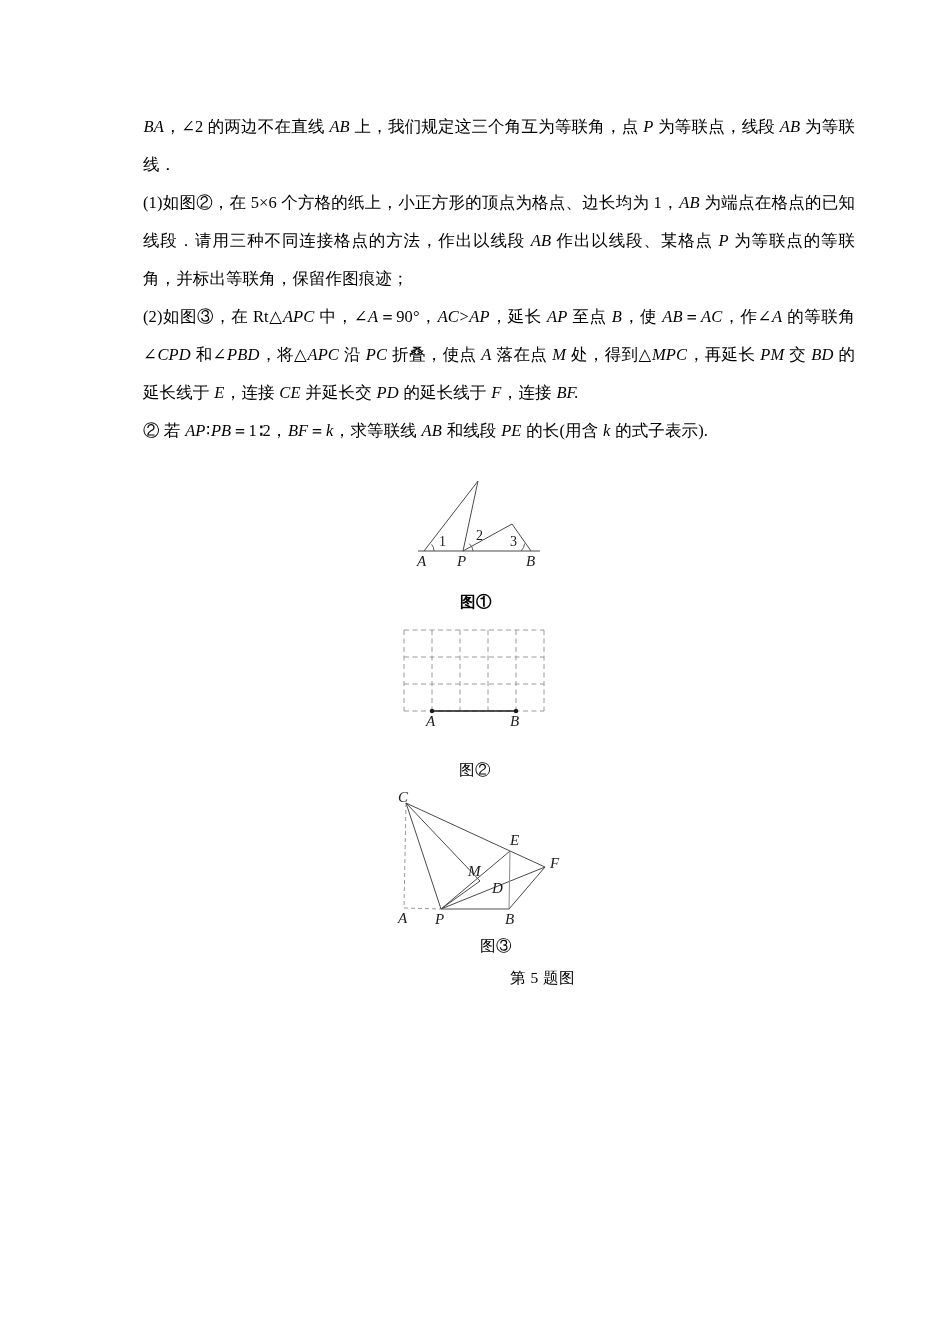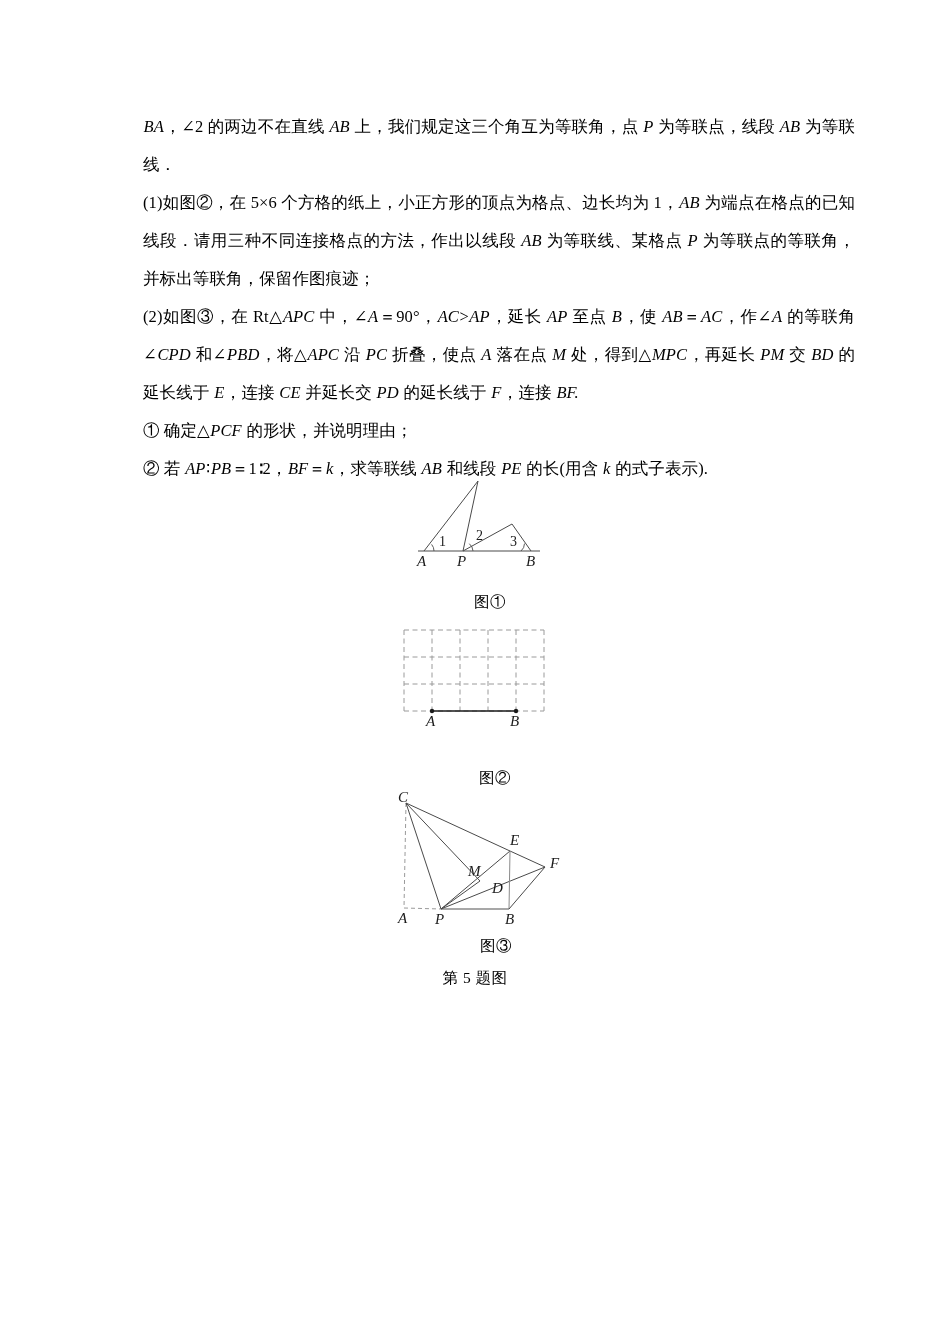--- a/index.html
+++ b/index.html
@@ -53,21 +53,21 @@
   .fig-caption {
     position: absolute;
     font-size: 15.5px;
     text-align: center;
     width: 200px;
     letter-spacing: 0.5px;
   }
   .prob-caption {
     position: absolute;
     font-size: 15.5px;
-    text-align: center;
+    text-align: right;
     width: 200px;
     letter-spacing: 0.5px;
   }
   svg { display: block; overflow: visible; }
   .lbl {
     font-family: "Liberation Serif", "DejaVu Serif", serif;
     font-style: italic;
     font-size: 15px;
     fill: #1a1a1a;
   }
@@ -78,23 +78,22 @@
     fill: #1a1a1a;
   }
 </style>
 </head>
 <body>
 
 <div id="page">
 
   <div class="text-block">
     <div class="para"><span class="it">BA</span><span class="up">，∠2 的两边不在直线 </span><span class="it">AB</span><span class="up"> 上，我们规定这三个角互为等联角，点 </span><span class="it">P</span><span class="up"> 为等联点，线段 </span><span class="it">AB</span><span class="up"> 为等联线．</span></div>
-    <div class="para"><span class="up">(1)如图②，在 5×6 个方格的纸上，小正方形的顶点为格点、边长均为 1，</span><span class="it">AB</span><span class="up"> 为端点在格点的已知线段．请用三种不同连接格点的方法，作出以线段 </span><span class="it">AB</span><span class="up"> 为等联线、某格点 </span><span class="it">P</span><span class="up"> 为等联点的等联角，并标出等联角，保留作图痕迹；</span></div>
+    <div class="para"><span class="up">(1)如图②，在 5×6 个方格的纸上，小正方形的顶点为格点、边长均为 1，</span><span class="it">AB</span><span class="up"> 为端点在格点的已知线段．请用三种不同连接格点的方法，作出以线段 </span><span class="it">AB</span><span class="up"> 作出以线段、某格点 </span><span class="it">P</span><span class="up"> 为等联点的等联角，并标出等联角，保留作图痕迹；</span></div>
     <div class="para"><span class="up">(2)如图③，在 Rt△</span><span class="it">APC</span><span class="up"> 中，∠</span><span class="it">A</span><span class="up">＝90°，</span><span class="it">AC</span><span class="up">&gt;</span><span class="it">AP</span><span class="up">，延长 </span><span class="it">AP</span><span class="up"> 至点 </span><span class="it">B</span><span class="up">，使 </span><span class="it">AB</span><span class="up">＝</span><span class="it">AC</span><span class="up">，作∠</span><span class="it">A</span><span class="up"> 的等联角∠</span><span class="it">CPD</span><span class="up"> 和∠</span><span class="it">PBD</span><span class="up">，将△</span><span class="it">APC</span><span class="up"> 沿 </span><span class="it">PC</span><span class="up"> 折叠，使点 </span><span class="it">A</span><span class="up"> 落在点 </span><span class="it">M</span><span class="up"> 处，得到△</span><span class="it">MPC</span><span class="up">，再延长 </span><span class="it">PM</span><span class="up"> 交 </span><span class="it">BD</span><span class="up"> 的延长线于 </span><span class="it">E</span><span class="up">，连接 </span><span class="it">CE</span><span class="up"> 并延长交 </span><span class="it">PD</span><span class="up"> 的延长线于 </span><span class="it">F</span><span class="up">，连接 </span><span class="it">BF.</span></div>
-    <div class="para"><span class="up">① 确定△</span><span class="it">PCF</span><span class="up"> 的形状，并说明理由；</span></div>
     <div class="para"><span class="up">② 若 </span><span class="it">AP</span><span class="up">∶</span><span class="it">PB</span><span class="up">＝1∶2，</span><span class="it">BF</span><span class="up">＝</span><span class="it">k</span><span class="up">，求等联线 </span><span class="it">AB</span><span class="up"> 和线段 </span><span class="it">PE</span><span class="up"> 的长(用含 </span><span class="it">k</span><span class="up"> 的式子表示).</span></div>
   </div>
 
   <div class="fig" style="left:400px; top:478px;">
     <svg width="170" height="90" viewBox="0 0 170 90">
 
       <line x1="18" y1="73" x2="140" y2="73" stroke="#4a4a4a" stroke-width="1.1"></line>
 
       <line x1="24" y1="73" x2="78" y2="3" stroke="#4a4a4a" stroke-width="1"></line>
       <line x1="78" y1="3" x2="63" y2="73" stroke="#4a4a4a" stroke-width="1"></line>
@@ -108,21 +107,21 @@
 
       <text class="lbl" x="17" y="88">A</text>
       <text class="lbl" x="57" y="88">P</text>
       <text class="lbl" x="126" y="88">B</text>
 
       <text class="numlbl" x="39" y="68">1</text>
       <text class="numlbl" x="76" y="62">2</text>
       <text class="numlbl" x="110" y="68">3</text>
     </svg>
   </div>
-  <div class="fig-caption" style="left:390px; top:592px;">图①</div>
+  <div class="fig-caption" style="left:376px; top:592px;font-weight:bold;">图①</div>
 
   <div class="fig" style="left:398px; top:624px;">
     <svg width="165" height="105" viewBox="0 0 165 105">
       <g>
 
         <line x1="6" y1="6" x2="146" y2="6" stroke="#9a9a9a" stroke-width="1" stroke-dasharray="5,3.5"></line>
         <line x1="6" y1="33" x2="146" y2="33" stroke="#9a9a9a" stroke-width="1" stroke-dasharray="5,3.5"></line>
         <line x1="6" y1="60" x2="146" y2="60" stroke="#9a9a9a" stroke-width="1" stroke-dasharray="5,3.5"></line>
         <line x1="6" y1="87" x2="146" y2="87" stroke="#9a9a9a" stroke-width="1" stroke-dasharray="5,3.5"></line>
 
@@ -134,21 +133,21 @@
         <line x1="146" y1="6" x2="146" y2="87" stroke="#9a9a9a" stroke-width="1" stroke-dasharray="5,3.5"></line>
       </g>
 
       <line x1="34" y1="87" x2="118" y2="87" stroke="#1a1a1a" stroke-width="1.4"></line>
       <circle cx="34" cy="87" r="2.2" fill="#1a1a1a"></circle>
       <circle cx="118" cy="87" r="2.2" fill="#1a1a1a"></circle>
       <text class="lbl" x="28" y="102">A</text>
       <text class="lbl" x="112" y="102">B</text>
     </svg>
   </div>
-  <div class="fig-caption" style="left:395px; top:760px;margin-top:8px;">图②</div>
+  <div class="fig-caption" style="left:375px; top:760px;">图②</div>
 
   <div class="fig" style="left:398px; top:798px;">
     <svg width="180" height="130" viewBox="0 0 180 130">
 
       <line x1="8" y1="5" x2="6" y2="110" stroke="#9a9a9a" stroke-width="1" stroke-dasharray="4,3"></line>
       <line x1="6" y1="110" x2="43" y2="111" stroke="#9a9a9a" stroke-width="1" stroke-dasharray="4,3"></line>
 
       <line x1="43" y1="111" x2="111" y2="111" stroke="#8a8a8a" stroke-width="1.6"></line>
 
       <line x1="8" y1="5" x2="43" y2="111" stroke="#4a4a4a" stroke-width="1"></line>

